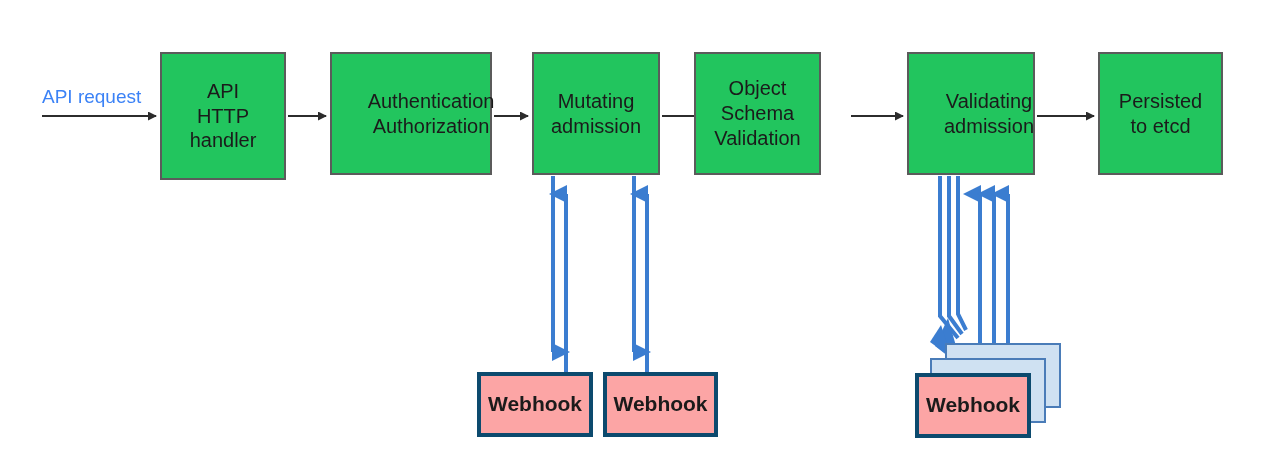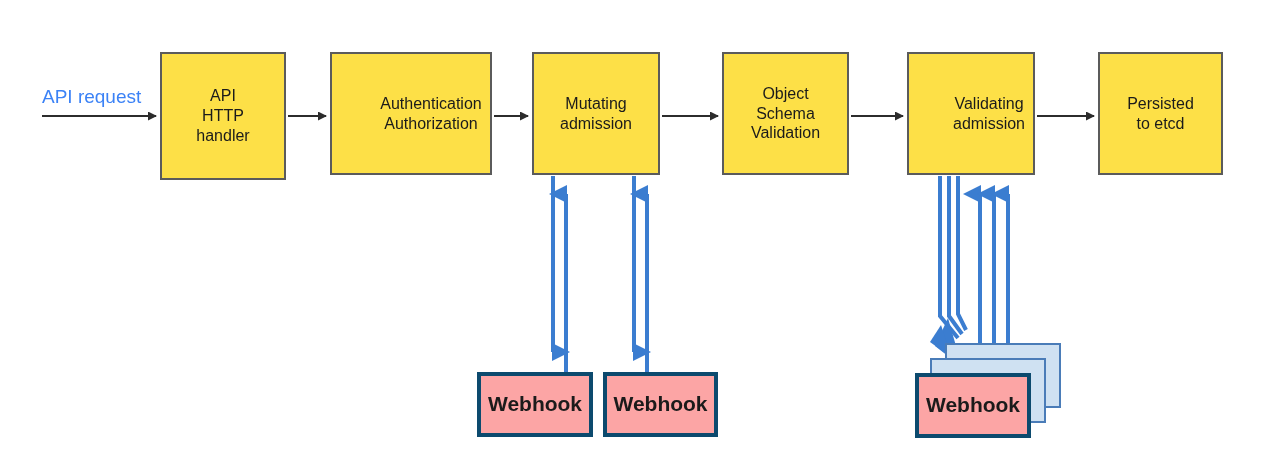--- a/index.html
+++ b/index.html
@@ -32,23 +32,23 @@
     box-sizing: border-box;
     display: flex;
     align-items: center;
     justify-content: center;
     text-align: center;
     line-height: 1.24;
     color: #1b1b1b;
     white-space: pre-line;
   }
   .node.stage {
-    background: #fde047;
+    background: #22c55e;
     border: 2px solid #5b5b5b;
-    font-size: 16px;
+    font-size: 20px;
   }
   .node.webhook {
     background: #fca5a5;
     border: 4px solid #0c4a6e;
     font-size: 21px;
     font-weight: bold;
   }
   .node.webhook-ghost {
     background: #cfe1f2;
     border: 2px solid #4a7cb8;
@@ -116,21 +116,21 @@
   <div class="node stage" style="left:160px; top:52px; width:126px; height:128px;">API
 HTTP
 handler</div>
 
   <div class="node stage" style="left:330px; top:52px; width:162px; height:123px;padding-left:40px;">Authentication
 Authorization</div>
 
   <div class="node stage" style="left:532px; top:52px; width:128px; height:123px;">Mutating
 admission</div>
 
-  <div class="node stage" style="left:722px; top:52px; width:127px; height:123px;">Object
+  <div class="node stage" style="left:694px; top:52px; width:127px; height:123px;">Object
 Schema
 Validation</div>
 
   <div class="node stage" style="left:907px; top:52px; width:128px; height:123px;padding-left:36px;">Validating
 admission</div>
 
   <div class="node stage" style="left:1098px; top:52px; width:125px; height:123px;">Persisted
 to etcd</div>
 
   <div class="node webhook" style="left:477px; top:372px; width:116px; height:65px;">Webhook</div>

